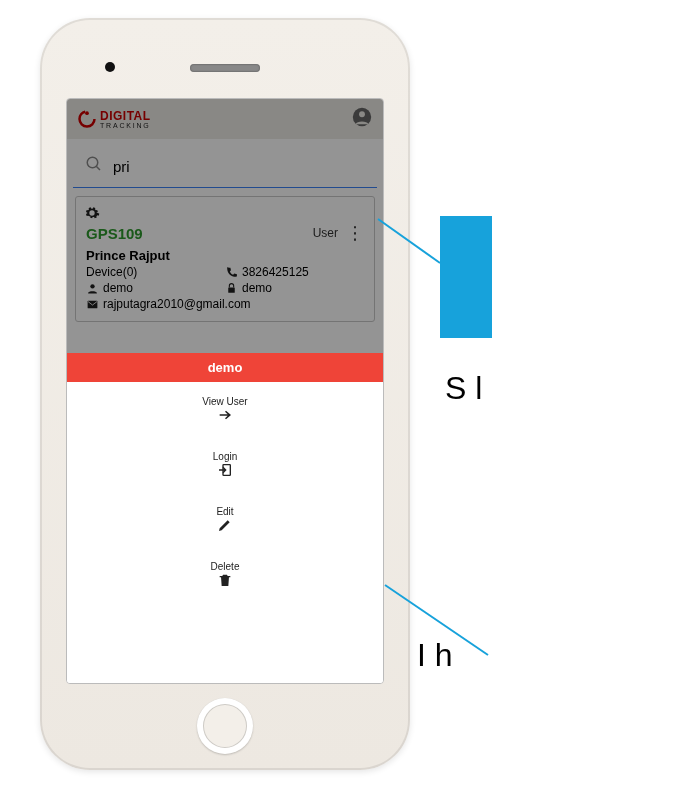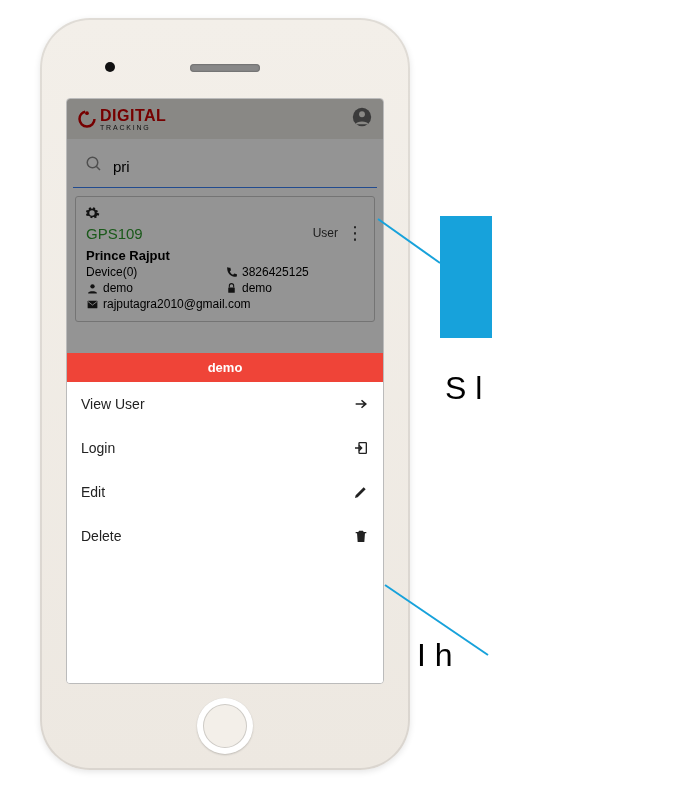--- a/index.html
+++ b/index.html
@@ -48,56 +48,56 @@
     pointer-events:none;
   }
   
   .hdr{
     height:40px; display:flex; align-items:center; justify-content:space-between;
     padding:0 10px; background:#eceae5;
   }
   .logo{display:flex;align-items:center;gap:3px;}
   .logo svg{width:20px;height:20px;}
   .logo-text{line-height:1;}
-  .logo-text .l1{font-size:16px; font-weight:bold; color:#cc0000; letter-spacing:.5px;}
+  .logo-text .l1{font-size:12px; font-weight:bold; color:#cc0000; letter-spacing:.5px;}
   .logo-text .l2{font-size:7px; color:#222; letter-spacing:1.8px;}
   .acct{color:#555;}
   
   .search{
     display:flex; align-items:center; gap:10px;
     padding:10px 12px; border-bottom:1px solid #3b82f6; background:#fff; margin:6px 6px 0;
   }
   .search input{ border:none; outline:none; font-size:15px; width:100%; }
   
   .card{
     margin:8px 8px 0; padding:8px 10px 10px;
     border:1px solid #c8c8c8; border-radius:3px; background:#fff;
     font-size:13px;
   }
   .card .row1{ display:flex; align-items:center; }
-  .devname{ color:#2e9a2e; font-weight:normal; font-size:15px;}
+  .devname{ color:#2e9a2e; font-weight:bold; font-size:15px;}
   .role{ margin-left:auto; margin-right:8px; font-size:12px; color:#333;}
   .kebab{ font-size:18px; line-height:1; color:#333; cursor:pointer;}
   .gear{margin-left:-2px;}
   .owner{ font-weight:bold; margin-top:6px; font-size:13px; }
   .grid{ display:grid; grid-template-columns:1fr 1fr; row-gap:2px; font-size:12px; margin-top:2px;}
   .ic{ display:inline-flex; align-items:center; gap:4px;}
   .ic svg,.ic .g{ width:13px; height:13px; flex:0 0 13px;}
   
   .sheet{
     position:absolute; left:0; right:0; bottom:0; top:254px;
     background:#fff; display:flex; flex-direction:column;
   }
   .sheet-hdr{
     background:#ef4438; color:#fff; text-align:center; font-size:13px;
     font-weight:bold; padding:7px 0;
   }
   .sheet-item{
     display:flex; align-items:center; justify-content:space-between;
-    padding:14px 14px; font-size:14px; color:#222; cursor:pointer;
+    padding:14px 14px; font-size:10px; color:#222; cursor:pointer;flex-direction:column;
   }
   .sheet-item svg{width:16px;height:16px;}
   
   .callout-line{position:absolute; stroke:#17a2db; stroke-width:2; fill:none;}
   .callout-text{
     position:absolute; font-size:32px; color:#000; font-family:Arial;
   }
   .blueblock{
     position:absolute; background:#17a2db;
   }

